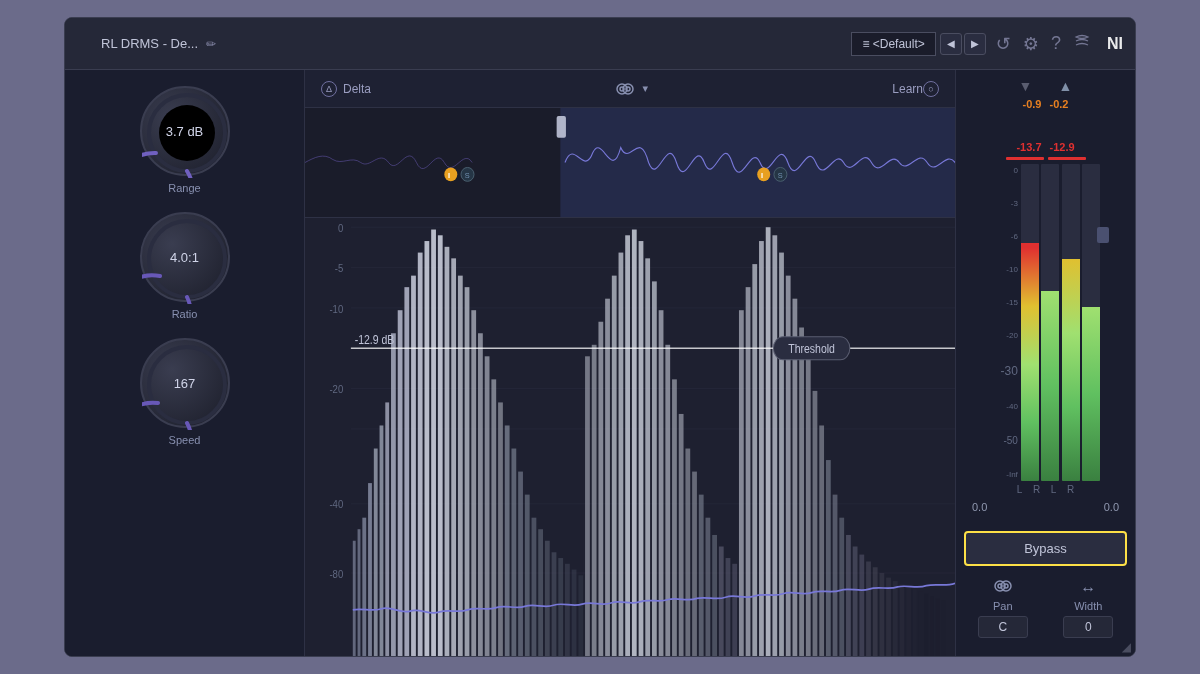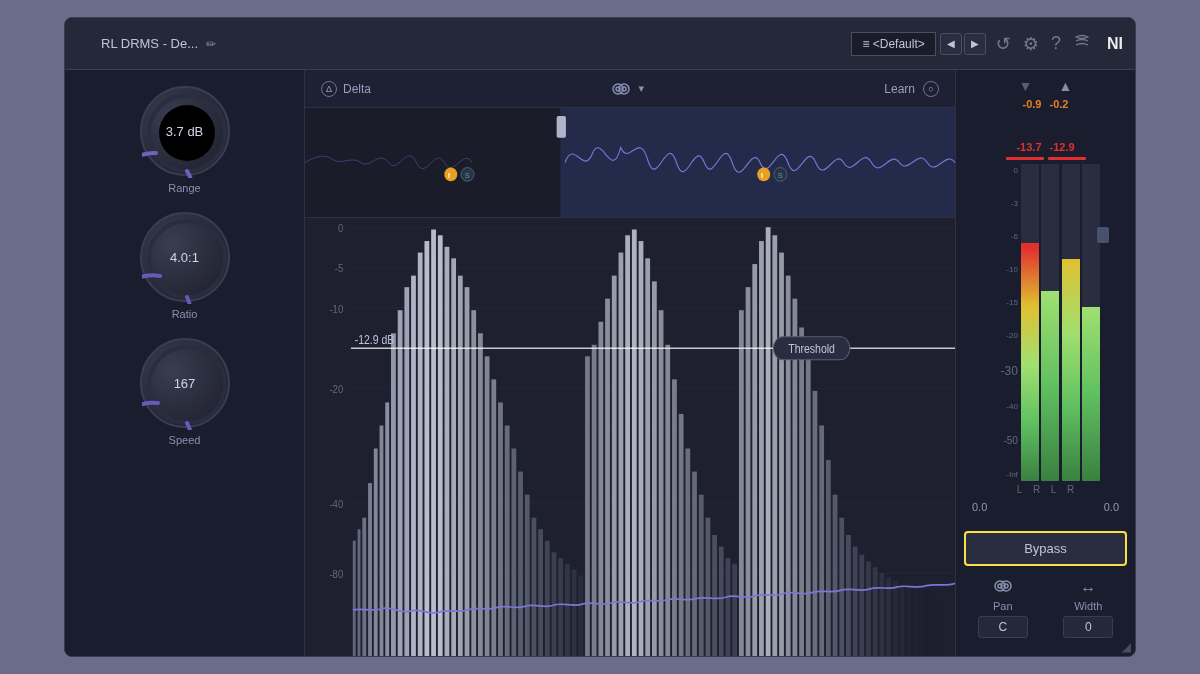--- a/index.html
+++ b/index.html
@@ -151,21 +151,21 @@
       display: flex;
       align-items: center;
       gap: 4px;
       color: #9a9dc0;
       font-size: 12px;
       cursor: pointer;
     }
     .sub-header-right {
       display: flex;
       align-items: center;
-      gap: 8px;
+      gap: 0;
     }
     .learn-btn {
       color: #9a9dc0;
       font-size: 12px;
       cursor: pointer;
     }
     
     .left-panel {
       width: 240px;
       background: #1a1d2e;

